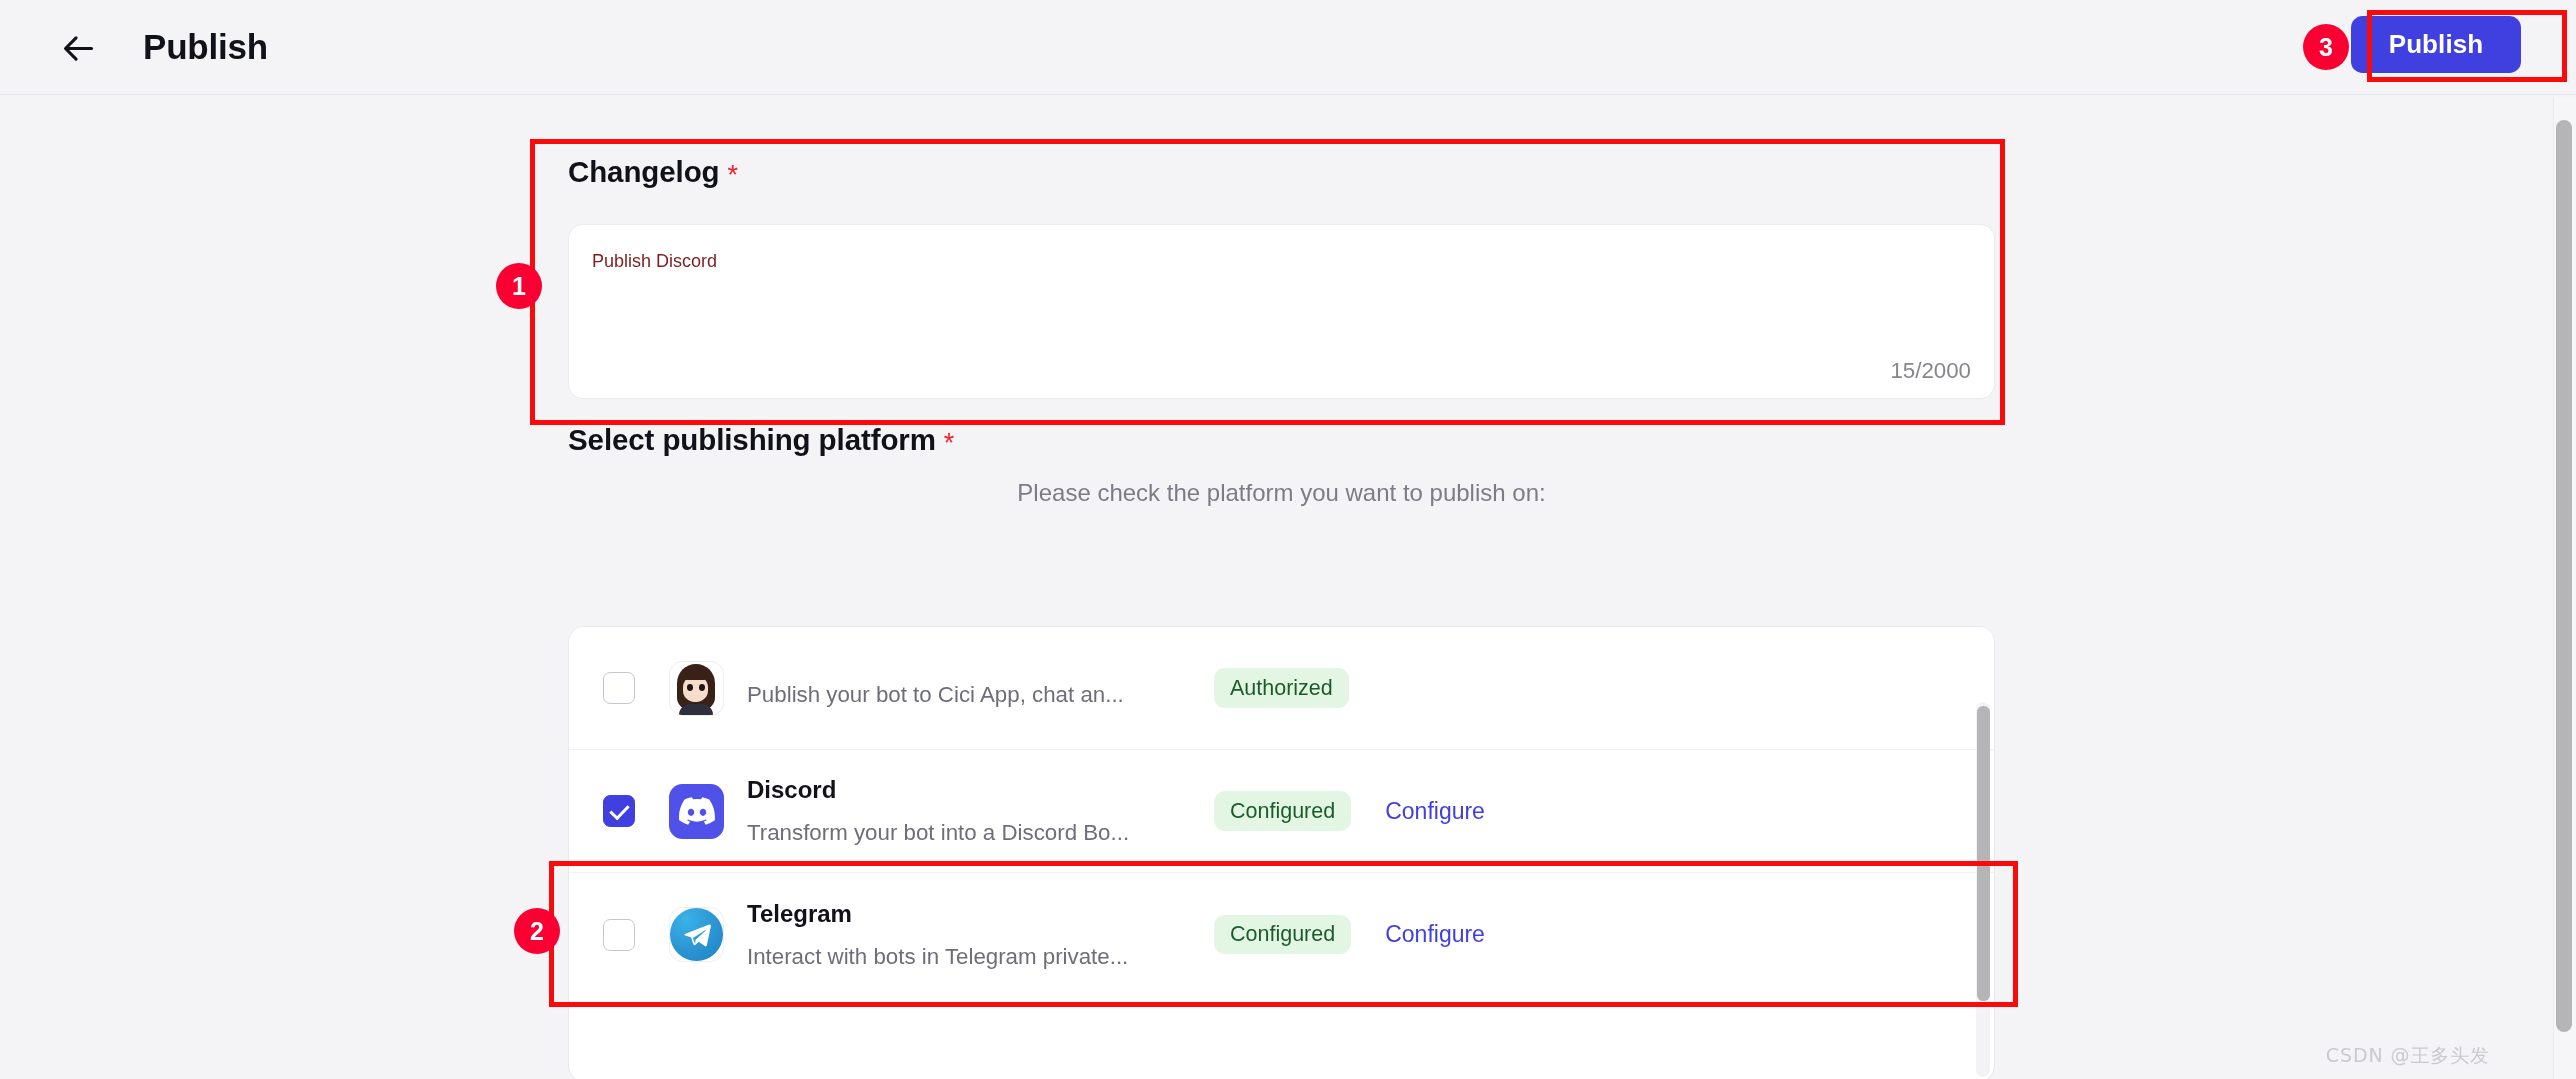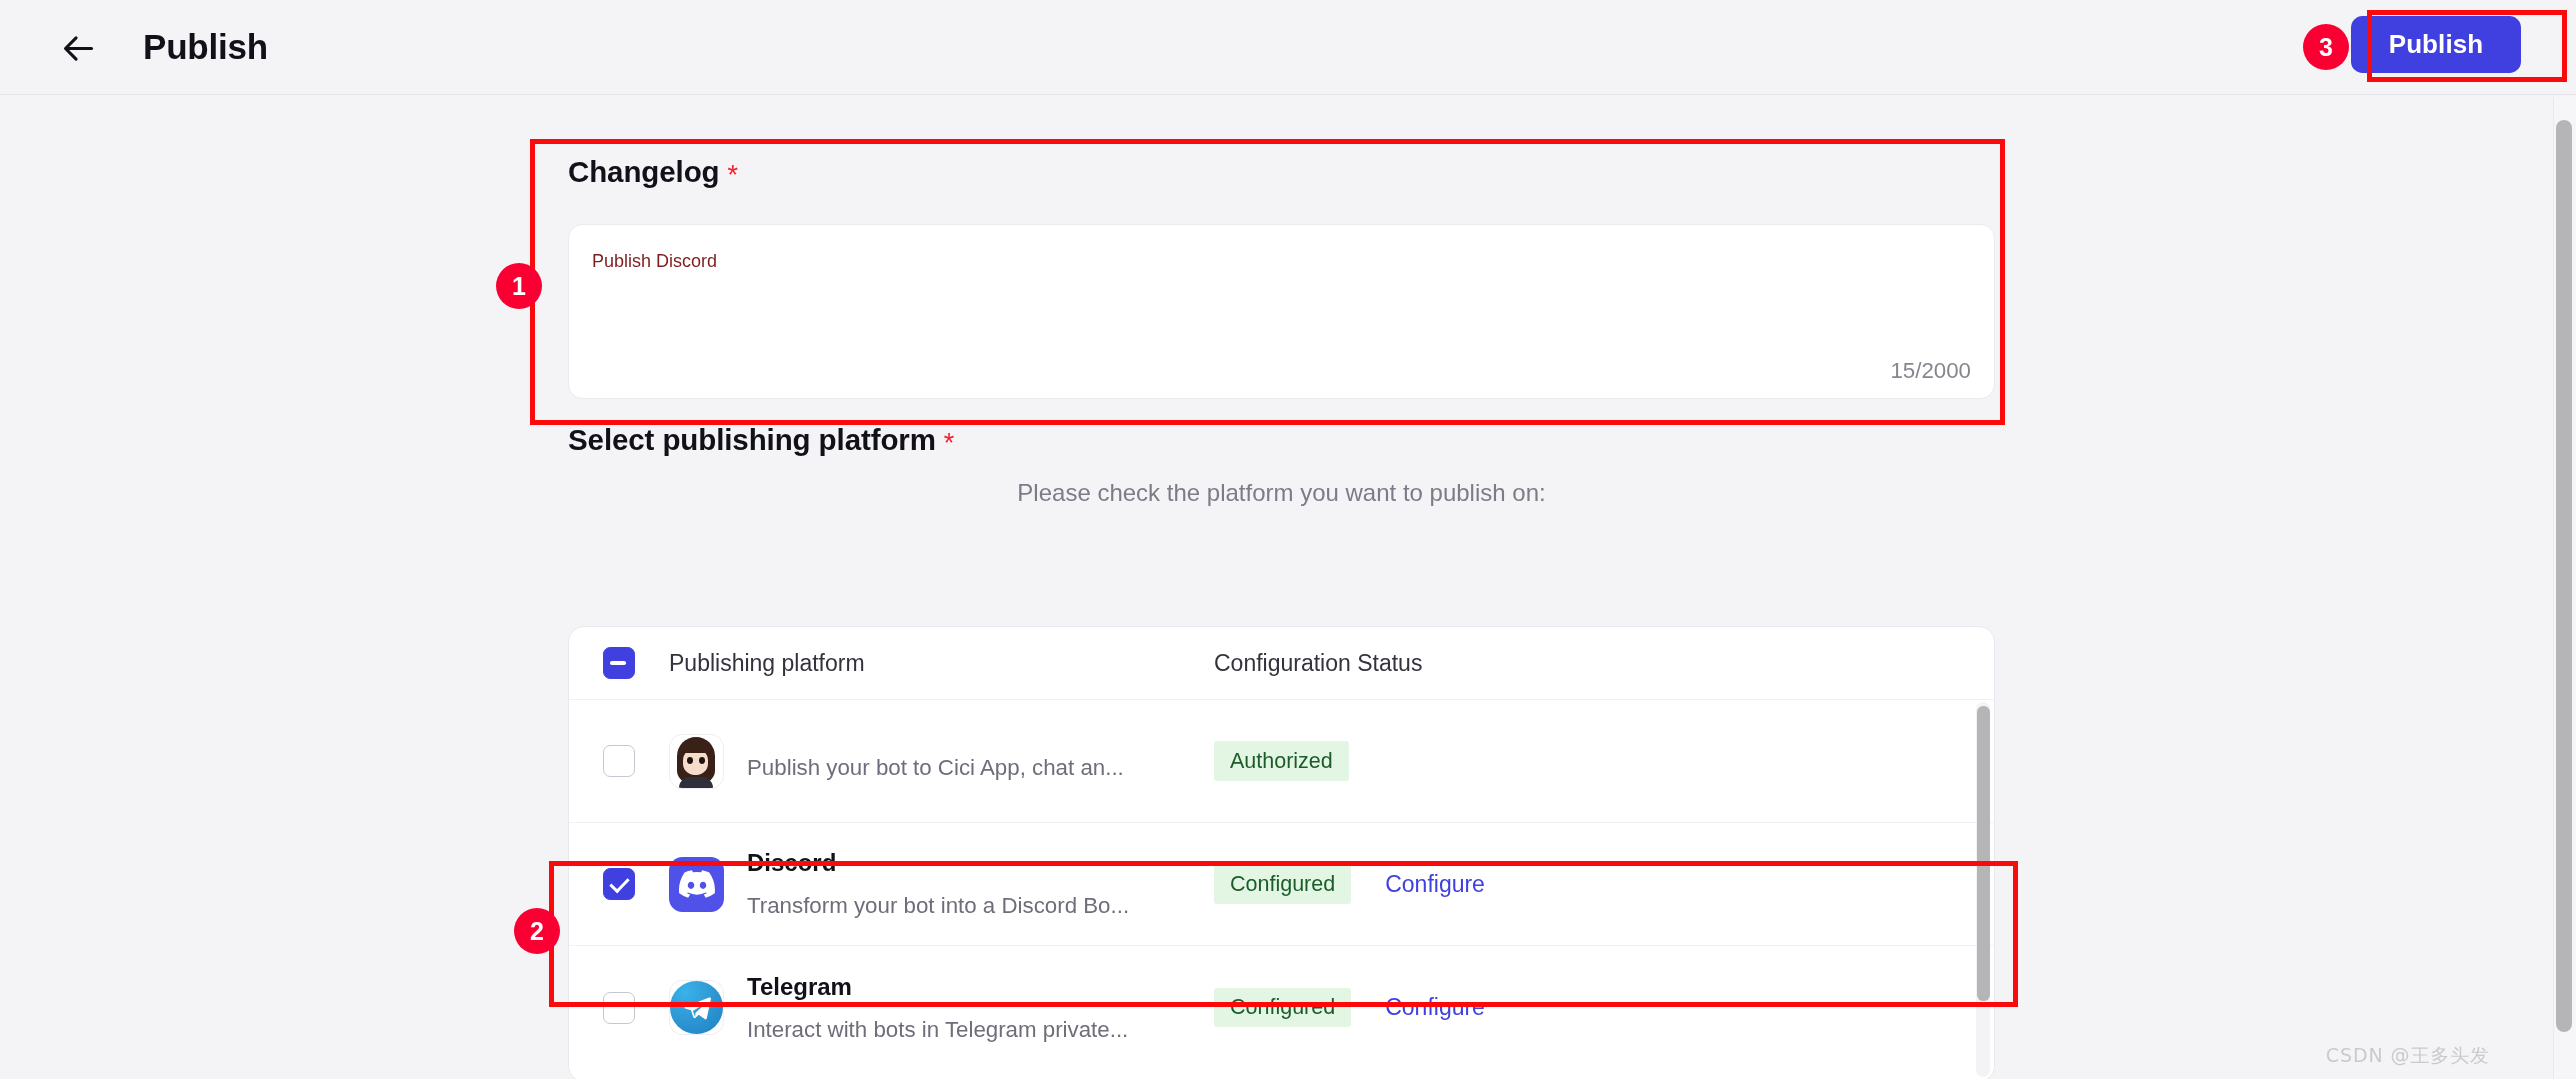--- a/index.html
+++ b/index.html
@@ -227,21 +227,21 @@
     overflow: hidden;
     text-overflow: ellipsis;
     max-width: 420px;
   }
 
   
   .scell { display: flex; align-items: center; gap: 34px; }
   .badge {
     display: inline-block;
     padding: 6.3px 16px;
-    border-radius: 3px;
+    border-radius: 11px;
     font-size: 21.5px;
     line-height: 27px;
     background: #e3f6e3;
     color: #1c5c2a;
     white-space: nowrap;
   }
   .cfg-link {
     font-size: 23px;
     color: #4040e0;
     cursor: pointer;
@@ -394,27 +394,20 @@
 
     <div class="platform-section">
       <div class="section-heading">
         <span>Select publishing platform</span><span class="req-star">*</span>
       </div>
       <div class="platform-sub">Please check the platform you want to publish on:</div>
     </div>
 
     <div class="table-card">
 
-      <div class="table-head">
-        <div class="col-check">
-          <div class="cb indet"></div>
-        </div>
-        <div class="col-platform th-label">Publishing platform</div>
-        <div class="col-status th-label">Configuration Status</div>
-      </div>
 
       <div class="table-body">
 
         <div class="trow">
           <div class="col-check">
             <div class="cb"></div>
           </div>
           <div class="col-platform pcell">
             <div class="plogo framed cici-av">
               <div class="cici-hair"></div>

